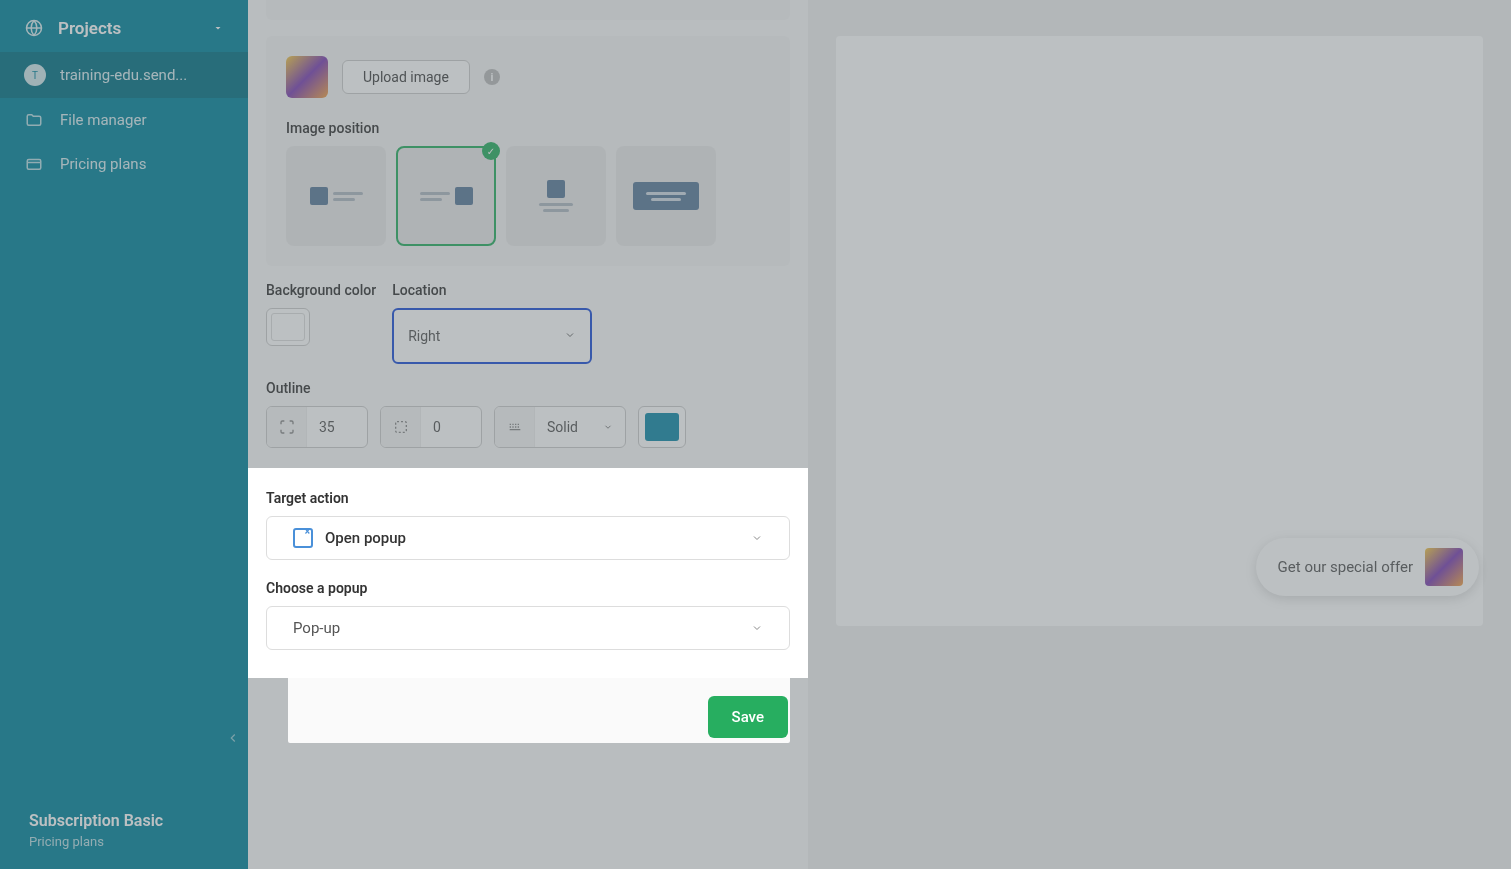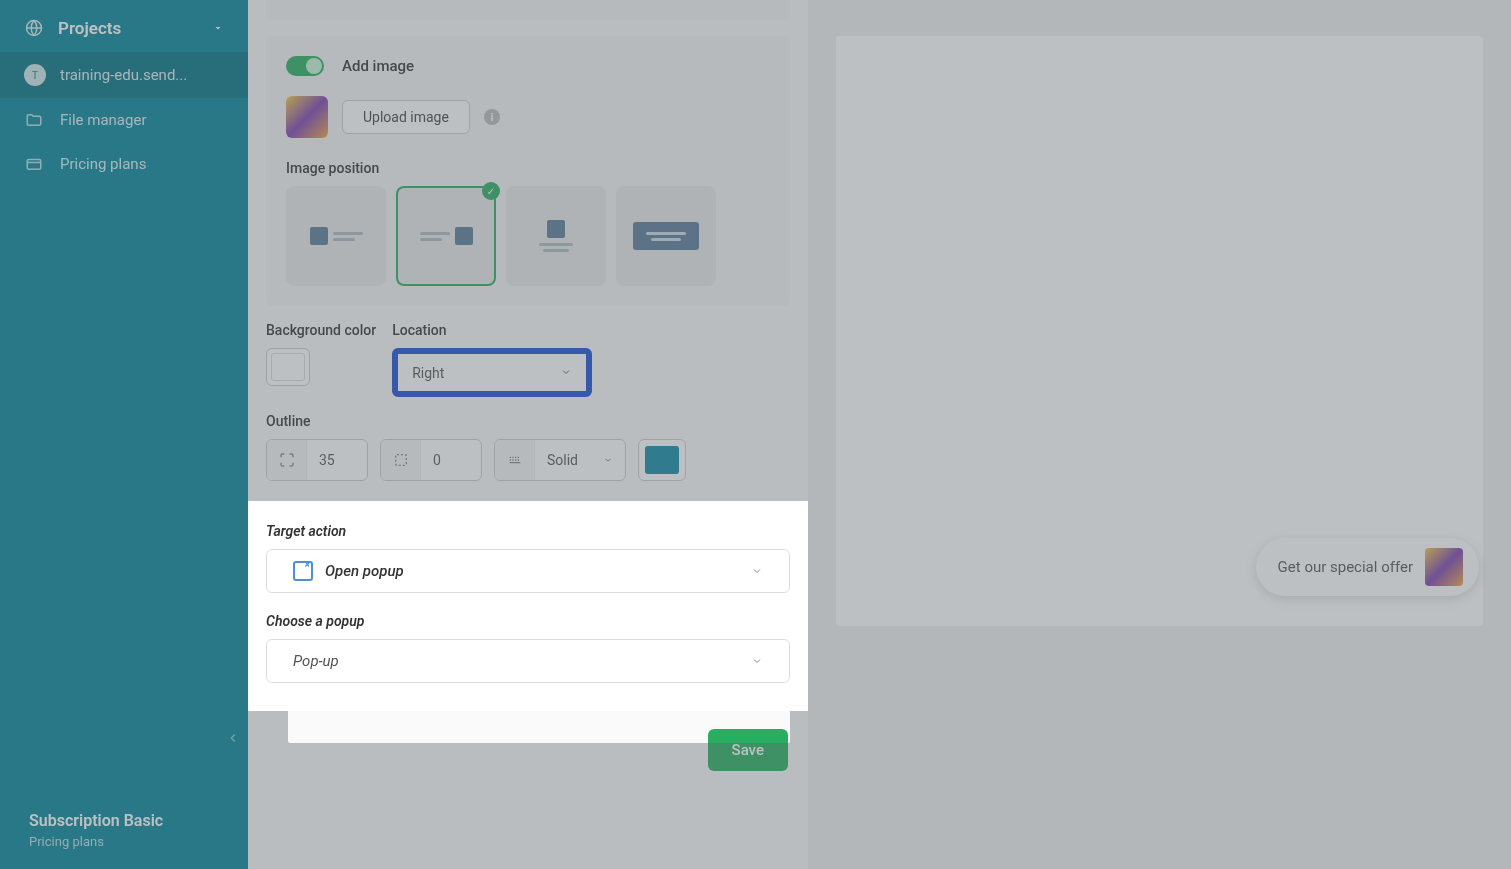--- a/index.html
+++ b/index.html
@@ -49,21 +49,21 @@
 .pos-inner { width: 72px; height: 36px; display: flex; align-items: center; justify-content: center; gap: 5px; }
 .pos-block { background: #5a7a9a; border-radius: 2px; }
 .pos-lines { display: flex; flex-direction: column; gap: 3px; }
 .pos-line { height: 3px; background: #aeb8c2; border-radius: 2px; }
 
 .row2 { display: flex; gap: 16px; margin: 10px 18px 16px; }
 .col-bg { }
 .col-loc { flex: 1; }
 .color-swatch { width: 44px; height: 38px; border: 1px solid #ccc; border-radius: 6px; background: #fff; padding: 4px; display: flex; }
 .color-swatch .inner { flex: 1; border: 1px solid #ddd; border-radius: 3px; background: #fff; }
-.select { width: 200px; height: 49px; border: 6px solid #1d4ed8; border-radius: 6px; background: #fff; padding: 16px 14px; display: flex; align-items: center; justify-content: space-between; cursor: pointer; font-size: 14px; color: #555; }
+.select { width: 200px; height: 56px; border: 2px solid #1d4ed8; border-radius: 6px; background: #fff; padding: 16px 14px; display: flex; align-items: center; justify-content: space-between; cursor: pointer; font-size: 14px; color: #555; }
 
 .outline-row { display: flex; gap: 12px; margin: 0 18px; align-items: center; }
 .outline-label-row { margin: 0 18px 10px; }
 .spin-group { display: flex; border: 1px solid #ccc; border-radius: 6px; overflow: hidden; height: 42px; background: #fff; }
 .spin-group .ico { width: 40px; display: flex; align-items: center; justify-content: center; background: #f5f5f5; border-right: 1px solid #eee; color: #777; }
 .spin-group .val { width: 60px; display: flex; align-items: center; padding: 0 12px; font-size: 14px; color: #555; }
 .color-box { width: 48px; height: 42px; border: 1px solid #ccc; border-radius: 6px; padding: 6px; background: #fff; }
 .color-box .inner { width: 100%; height: 100%; background: #1089a8; border-radius: 3px; }
 
 .white-section { background: #fff; margin: 20px 0 0; padding: 22px 18px 28px; }
@@ -137,24 +137,20 @@
       <div class="plan-link">Pricing plans</div>
     </div>
   </div>
 
   <div class="main">
     <div class="editor-col">
 
       <div class="panel spacer"></div>
 
       <div class="panel">
-        <div class="toggle-row">
-          <div class="toggle"></div>
-          <div class="toggle-label">Add image</div>
-        </div>
         <div class="upload-row">
           <span class="thumb"></span>
           <button class="btn-upload">Upload image</button>
           <span class="info-icon">i</span>
         </div>
         <div class="field-label">Image position</div>
         <div class="positions">
           <div class="pos-card">
             <div class="pos-inner">
               <div class="pos-block" style="width:18px;height:18px;"></div>
@@ -242,21 +238,21 @@
             <span><svg width="10" height="10" viewBox="0 0 24 24" fill="none" stroke="#666" stroke-width="2">
                   <path d="M6 9l6 6 6-6"></path>
                 </svg></span>
           </div>
         </div>
         <div class="color-box">
             <div class="inner"></div>
           </div>
       </div>
 
-      <div class="white-section" style="position:relative;z-index:60;font-style:italic;">
+      <div class="white-section" style="position:relative;z-index:60;">
         <div class="field-label" style="font-weight:600;">Target action</div>
         <div class="full-select">
           <div class="left">
             <span class="popup-icon"></span>
             <span>Open popup</span>
           </div>
           <span><svg width="12" height="12" viewBox="0 0 24 24" fill="none" stroke="#888" stroke-width="2">
                 <path d="M6 9l6 6 6-6"></path>
               </svg></span>
         </div>

